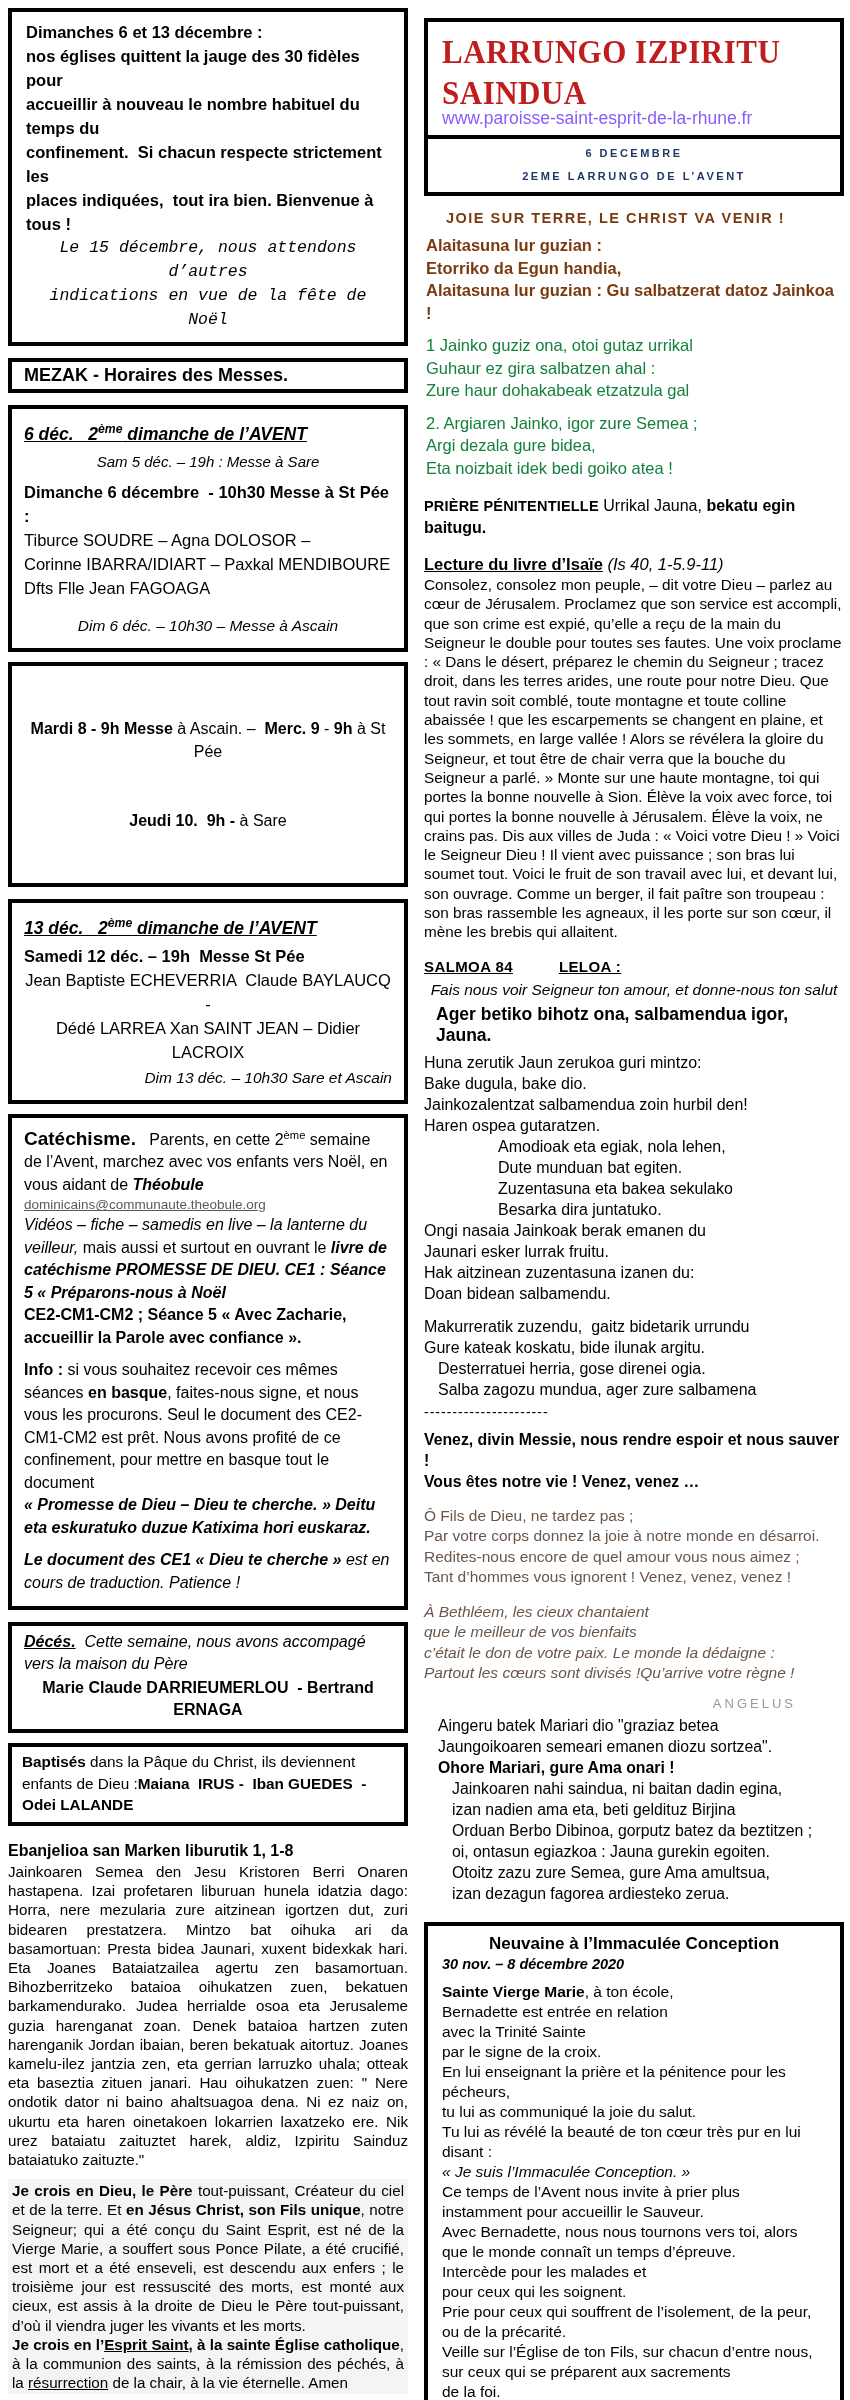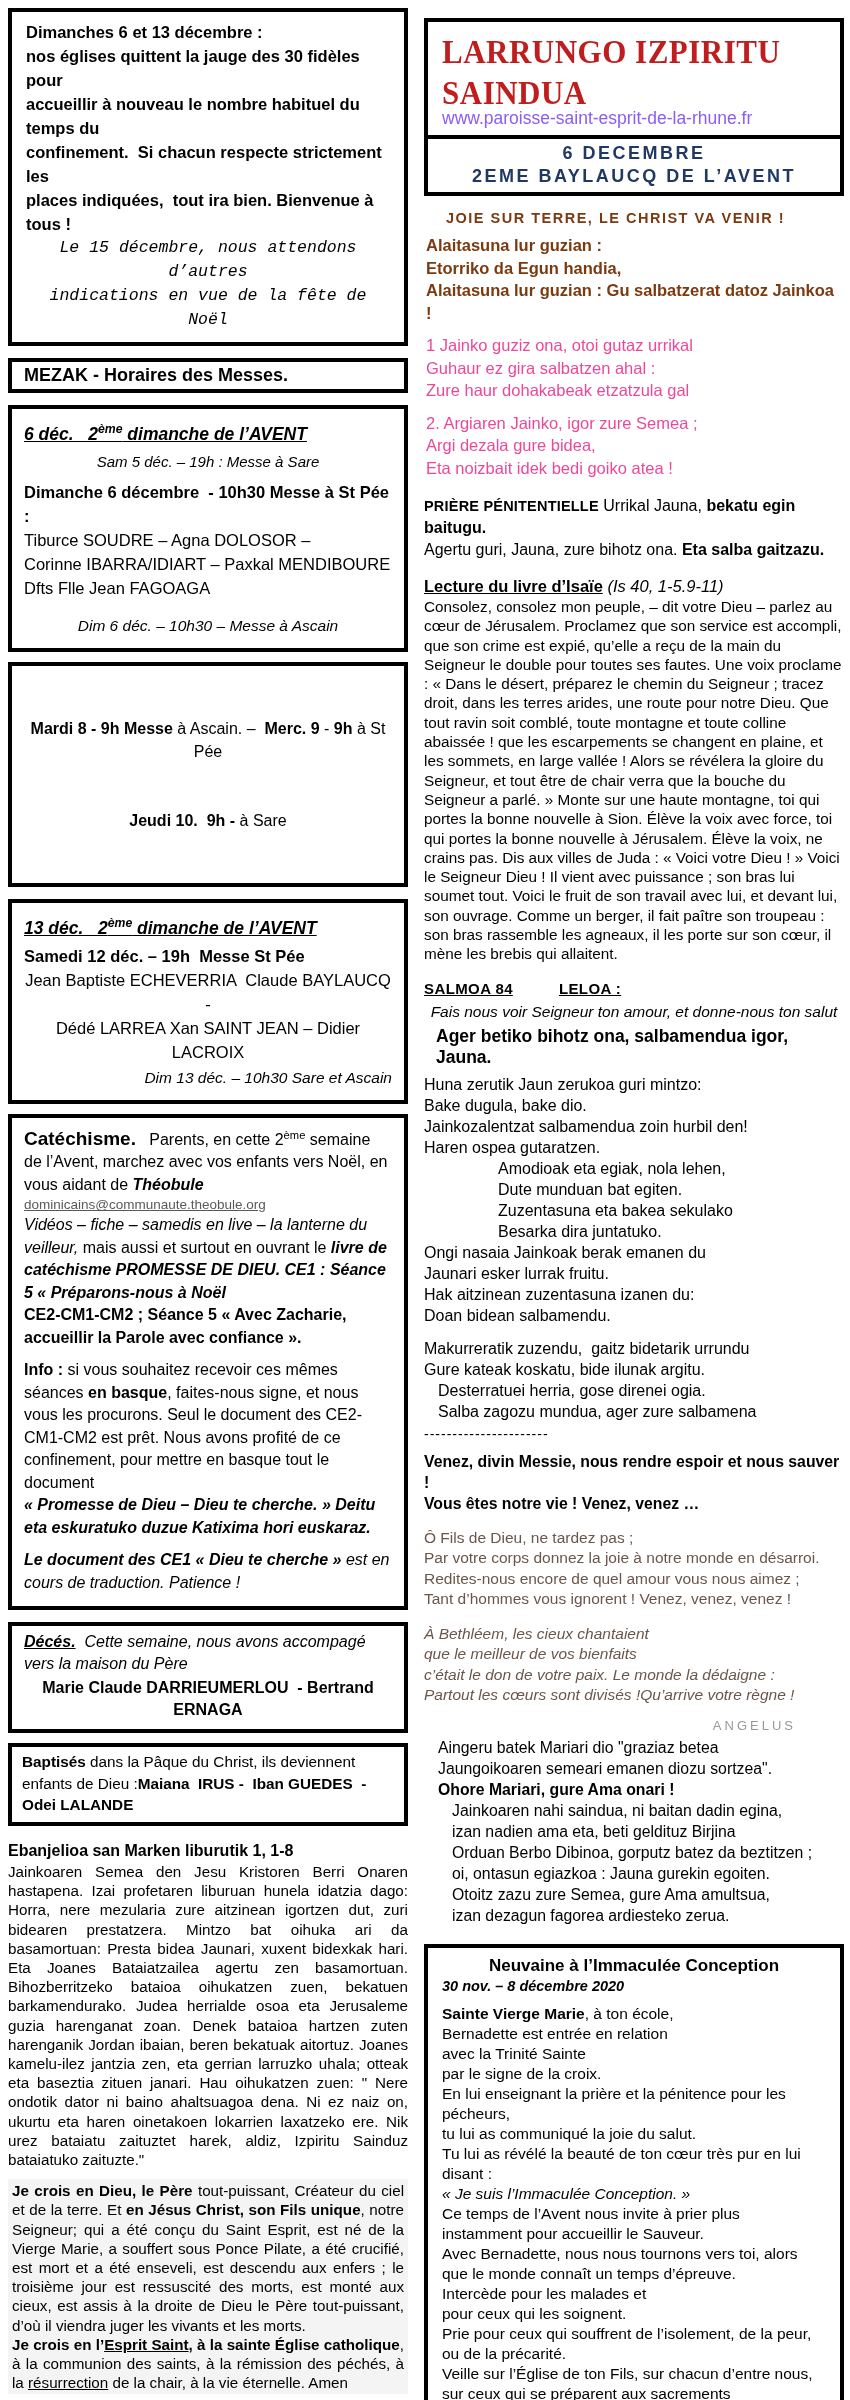--- a/index.html
+++ b/index.html
@@ -40,24 +40,24 @@
   .credo{margin-top:10px;background:#f4f4f4;padding:2px 4px;font-size:15.2px;line-height:19.2px;text-align:justify;}
   .credo p{margin:0;}
   .pu{margin-top:14px;font-size:16px;line-height:22px;}
   .pulabel{font-weight:bold;text-decoration:underline;letter-spacing:0.4px;font-size:15px;}
   
   .logobox{padding:10px 14px 6px;}
   .logotitle{font-family:"Liberation Serif",serif;font-weight:bold;font-size:31px;
              color:#c01e1e;letter-spacing:0.5px;transform:scaleY(1.12);transform-origin:left top;}
   .logourl{color:#8b5cf6;font-size:17.5px;margin-top:4px;}
   .datebox{border-top-width:3px;margin-top:-4px;padding:4px 8px;text-align:center;
-           color:#1f3864;font-weight:bold;letter-spacing:2.5px;font-size:18px;line-height:23px;}
+           color:#1f3864;font-weight:bold;letter-spacing:2.5px;font-size:11px;line-height:23px;}
   .joie{color:#7b3a10;font-weight:bold;letter-spacing:1.5px;font-size:14.5px;margin:14px 0 8px 22px;}
   .refrain{color:#7b3a10;font-weight:bold;font-size:16.5px;line-height:22.5px;margin-left:2px;}
-  .verse{color:#ec4899;font-size:16.5px;line-height:22.5px;margin-top:10px;margin-left:2px;}
+  .verse{color:#15803d;font-size:16.5px;line-height:22.5px;margin-top:10px;margin-left:2px;}
   .penit{margin-top:16px;font-size:16px;line-height:22px;}
   .penitlabel{font-weight:bold;font-size:14.5px;letter-spacing:0.2px;}
   .isaie{margin-top:16px;}
   .isatitle{font-size:16.5px;margin-bottom:1px;}
   .isatitle .tt{font-weight:bold;text-decoration:underline;}
   .isatitle .ref{font-style:italic;}
   .isabody{font-size:15.3px;line-height:19.3px;}
   .salmoa{margin-top:14px;font-size:16px;line-height:21px;}
   .saltitle{font-weight:bold;text-decoration:underline;font-size:15px;letter-spacing:0.4px;}
   .salfr{font-style:italic;font-size:15.5px;margin:2px 0 4px;text-align:center;}
@@ -151,21 +151,21 @@
 
   <div class="col-right">
 
     <div class="box logobox">
       <div class="logotitle">LARRUNGO IZPIRITU SAINDUA</div>
       <div class="logourl">www.paroisse-saint-esprit-de-la-rhune.fr</div>
     </div>
 
     <div class="box datebox">
       <div>6 DECEMBRE</div>
-      <div>2EME BAYLAUCQ DE L’AVENT</div>
+      <div>2EME LARRUNGO DE L’AVENT</div>
     </div>
 
     <div class="joie">JOIE SUR TERRE, LE CHRIST VA VENIR !</div>
 
     <div class="refrain">
         <div>Alaitasuna lur guzian :</div>
         <div>Etorriko da Egun handia,</div>
         <div>Alaitasuna lur guzian : Gu salbatzerat datoz Jainkoa !</div>
       </div>
 
@@ -176,21 +176,20 @@
       </div>
 
     <div class="verse">
         <div>2. Argiaren Jainko, igor zure Semea ;</div>
         <div>Argi dezala gure bidea,</div>
         <div>Eta noizbait idek bedi goiko atea !</div>
       </div>
 
     <div class="penit">
       <div><span class="penitlabel">PRIÈRE PÉNITENTIELLE</span><span> Urrikal Jauna, </span><span class="b">bekatu egin baitugu.</span></div>
-      <div><span>Agertu guri, Jauna, zure bihotz ona. </span><span class="b">Eta salba gaitzazu.</span></div>
     </div>
 
     <div class="isaie">
       <div class="isatitle"><span class="tt">Lecture du livre d’Isaïe</span><span class="ref"> (Is 40, 1-5.9-11)</span></div>
       <div class="isabody">Consolez, consolez mon peuple, – dit votre Dieu – parlez au cœur de Jérusalem. Proclamez que son service est accompli, que son crime est expié, qu’elle a reçu de la main du Seigneur le double pour toutes ses fautes. Une voix proclame : « Dans le désert, préparez le chemin du Seigneur ; tracez droit, dans les terres arides, une route pour notre Dieu. Que tout ravin soit comblé, toute montagne et toute colline abaissée ! que les escarpements se changent en plaine, et les sommets, en large vallée ! Alors se révélera la gloire du Seigneur, et tout être de chair verra que la bouche du Seigneur a parlé. » Monte sur une haute montagne, toi qui portes la bonne nouvelle à Sion. Élève la voix avec force, toi qui portes la bonne nouvelle à Jérusalem. Élève la voix, ne crains pas. Dis aux villes de Juda : « Voici votre Dieu ! » Voici le Seigneur Dieu ! Il vient avec puissance ; son bras lui soumet tout. Voici le fruit de son travail avec lui, et devant lui, son ouvrage. Comme un berger, il fait paître son troupeau : son bras rassemble les agneaux, il les porte sur son cœur, il mène les brebis qui allaitent.</div>
     </div>
 
     <div class="salmoa">
       <div><span class="saltitle pre">SALMOA 84</span><span class="saltitle pre" style="margin-left:46px">LELOA :</span></div>
       <div class="salfr">Fais nous voir Seigneur ton amour, et donne-nous ton salut</div>

